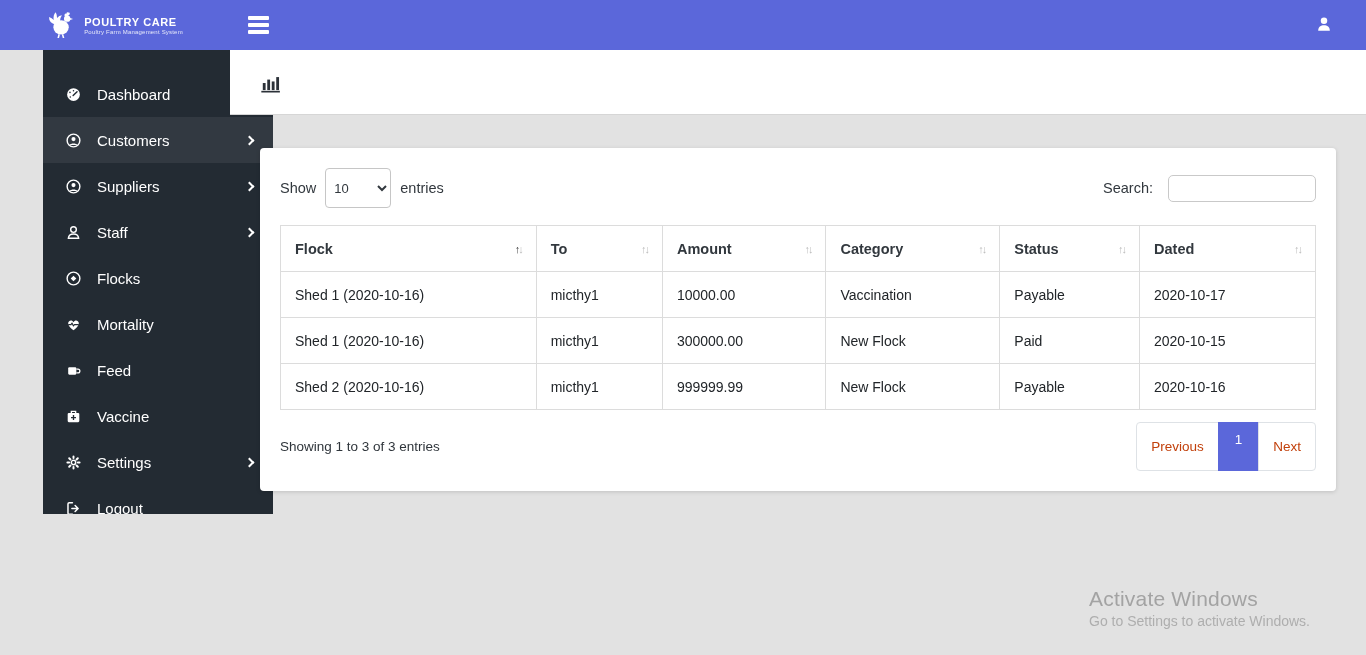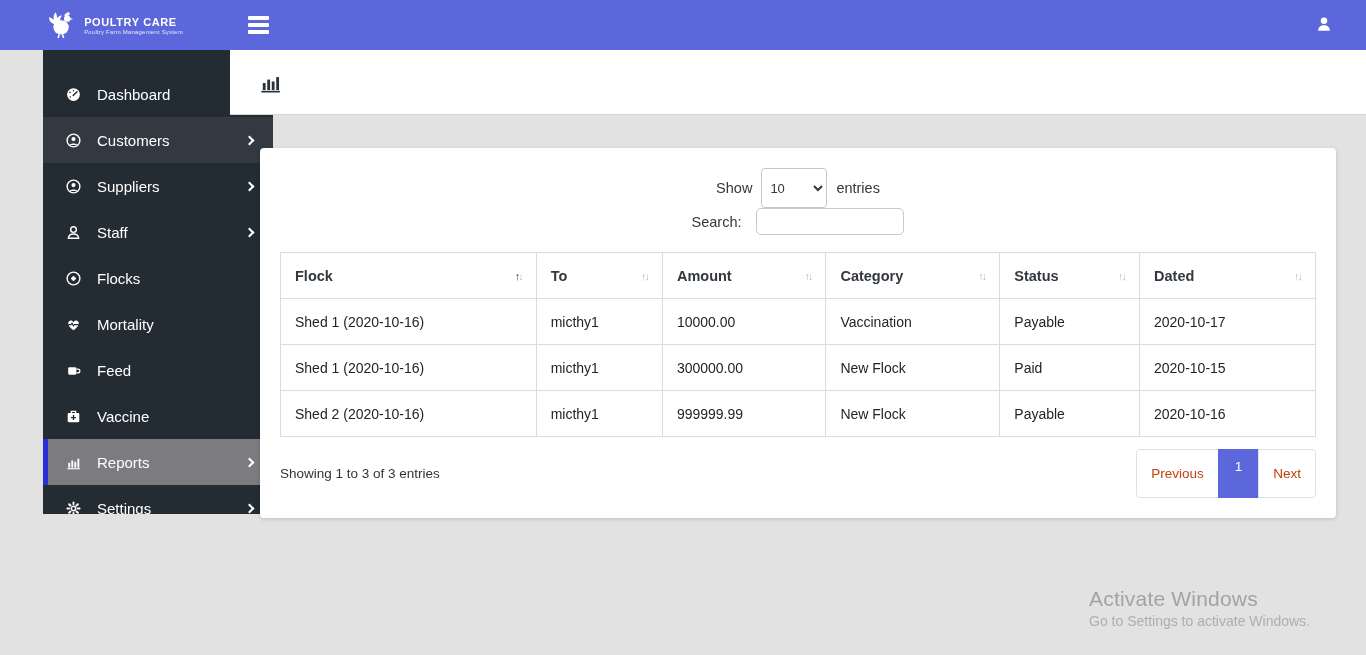--- a/index.html
+++ b/index.html
@@ -39,21 +39,21 @@
                  padding-left:28px; border-bottom:1px solid #d6d6d6; }
   .page-title { display:flex; align-items:center; gap:3px; font-size:22px; font-weight:600;
                 color:#2b3138; }
   .page-title svg { width:25px; height:25px; color:#2b3138; }
 
   .content { position:relative; height:540px; padding:33px 30px; }
   .card { background:#fff; border-radius:4px; box-shadow:0 1px 4px rgba(0,0,0,.15); padding:20px; }
 
   
   .table-controls { display:flex; justify-content:space-between; align-items:center;
-                    margin-bottom:17px; font-size:14.5px; color:#32383e;flex-direction:column; }
+                    margin-bottom:17px; font-size:14.5px; color:#32383e; }
   .length-control { display:flex; align-items:center; }
   .length-control select { margin:0 9px; width:66px; height:40px; border:1px solid #c6c6c6;
                            border-radius:4px; font-size:13px; padding:0 4px; color:#32383e;
                            background:#fff; font-family:"Liberation Sans", sans-serif; }
   .search-control { display:flex; align-items:center; gap:15px; }
   .search-control input { width:148px; height:27px; border:1px solid #c9c9c9; border-radius:5px;
                           padding:0 8px; font-size:13px; font-family:"Liberation Sans", sans-serif; }
 
   
   table { width:100%; border-collapse:collapse; table-layout:fixed; font-size:14px; color:#212529; }
@@ -247,27 +247,20 @@
     <span class="slabel">Feed</span>
   </li>
 
   <li class="side-item">
     <svg class="sicon">
           <use href="#sym-medkit"></use>
         </svg>
     <span class="slabel">Vaccine</span>
   </li>
 
-  <li class="side-item active">
-    <svg class="sicon">
-          <use href="#sym-chart-bar"></use>
-        </svg>
-    <span class="slabel">Reports</span>
-  <span class="chev"></span>
-      </li>
 
   <li class="side-item">
     <svg class="sicon">
           <use href="#sym-gear"></use>
         </svg>
     <span class="slabel">Settings</span>
   <span class="chev"></span>
       </li>
 
   <li class="side-item">

